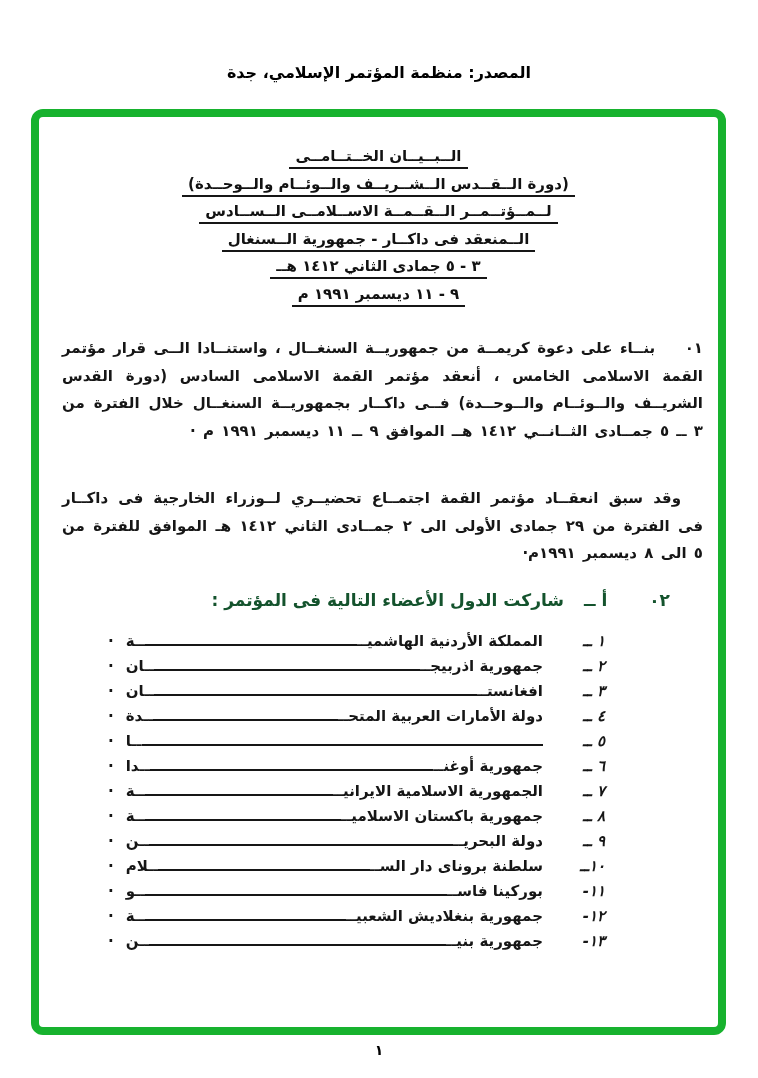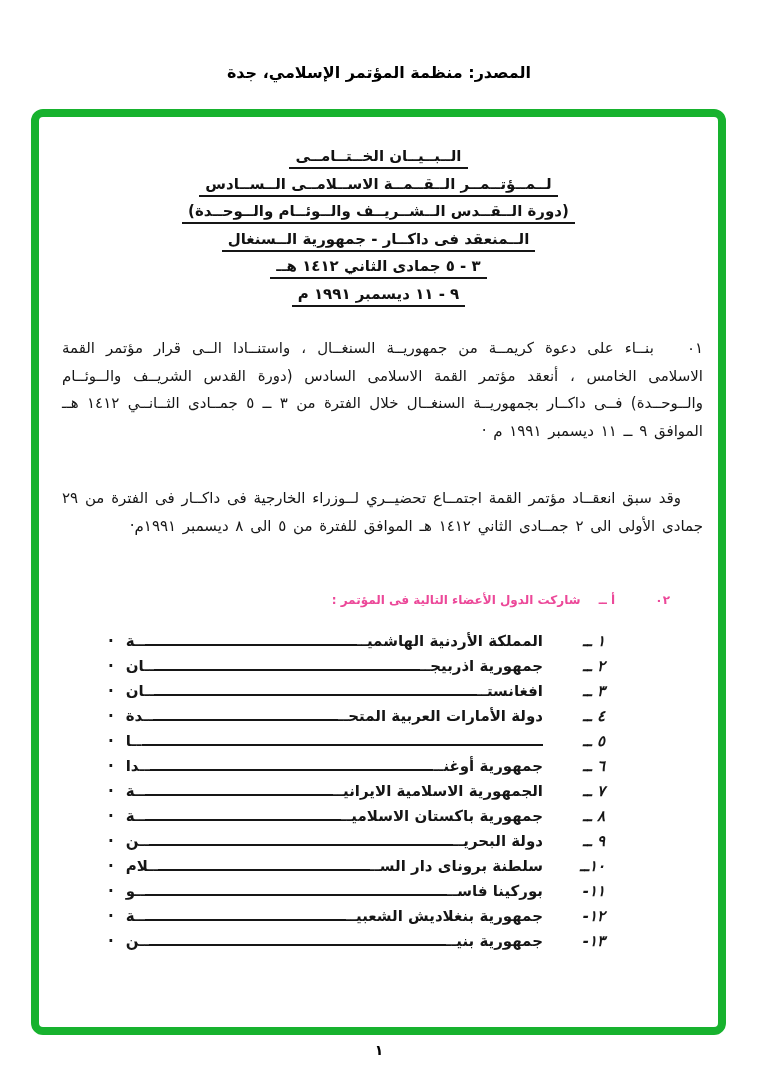--- a/index.html
+++ b/index.html
@@ -20,28 +20,28 @@
     border:8px solid #17b22e;border-radius:12px;background:#fff;
   }
   .title-block{
     position:absolute;top:26px;left:0;width:100%;text-align:center;direction:rtl;
     font-size:15px;font-weight:bold;color:#121212;
   }
   .tl{line-height:27.5px;}
   .tl > span{border-bottom:2px solid #161616;padding:0 6px 2px;}
   .para{
     position:absolute;right:15px;left:23px;margin:0;direction:rtl;text-align:justify;
-    font-size:15px;font-weight:normal;line-height:27.5px;word-spacing:2px;color:#161616;
+    font-size:15px;font-weight:bold;line-height:27.5px;word-spacing:2px;color:#161616;
   }
   .p1{top:218px;}
   .p2{top:368px;text-indent:22px;}
   .pnum{margin-left:22px;}
   .l02{
     position:absolute;top:470px;right:48px;left:23px;margin:0;direction:rtl;
-    font-size:12px;font-weight:bold;color:#ec4899;line-height:27px;
+    font-size:17px;font-weight:bold;color:#14532d;line-height:27px;
   }
   .n02{margin-left:36px;}
   .a02{margin-left:14px;}
   .countries{position:absolute;top:512px;right:113px;left:69px;direction:rtl;
     font-size:15px;font-weight:bold;color:#161616;}
   .crow{display:flex;align-items:flex-start;height:25px;line-height:25px;}
   .cnum{flex:0 0 62px;white-space:nowrap;font-style:italic;}
   .cname{flex:0 0 auto;white-space:nowrap;}
   .fill{flex:1 1 auto;height:15px;border-bottom:2px solid #161616;min-width:14px;}
   .ctail{flex:0 0 auto;white-space:nowrap;}
@@ -55,22 +55,22 @@
 <body>
 
 <div class="page">
 
   <div class="top-source">المصدر: منظمة المؤتمر الإسلامي، جدة</div>
 
   <div class="frame">
 
     <div class="title-block">
       <div class="tl"><span>الــبــيــان الخــتــامــى</span></div>
+      <div class="tl"><span>(دورة الــقــدس الــشــريــف والــوئــام والــوحــدة)</span></div>
       <div class="tl"><span>لــمــؤتــمــر الــقــمــة الاســلامــى الــســادس</span></div>
-      <div class="tl"><span>(دورة الــقــدس الــشــريــف والــوئــام والــوحــدة)</span></div>
       <div class="tl"><span>الــمنعقد فى داكــار - جمهورية الــسنغال</span></div>
       <div class="tl"><span>٣ - ٥ جمادى الثاني ١٤١٢ هــ</span></div>
       <div class="tl"><span>٩ - ١١ ديسمبر ١٩٩١ م</span></div>
     </div>
 
     <p class="para p1">
       <span class="pnum">٠١</span>
       <span>بنــاء على دعوة كريمــة من جمهوريــة السنغــال ، واستنــادا الــى قرار مؤتمر القمة الاسلامى الخامس ، أنعقد مؤتمر القمة الاسلامى السادس (دورة القدس الشريــف والــوئــام والــوحــدة) فــى داكــار بجمهوريــة السنغــال خلال الفترة من ٣ ــ ٥ جمــادى الثــانــي ١٤١٢ هــ الموافق ٩ ــ ١١ ديسمبر ١٩٩١ م ·</span>
     </p>
 

